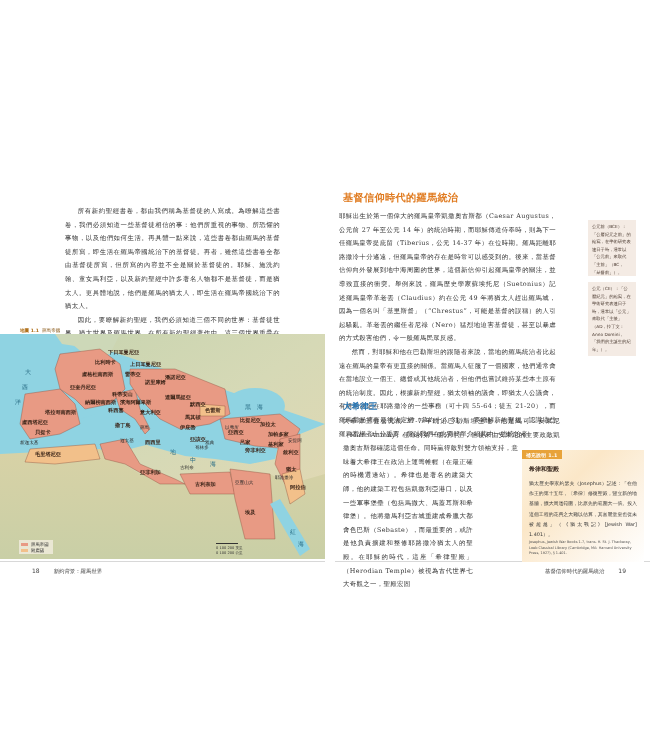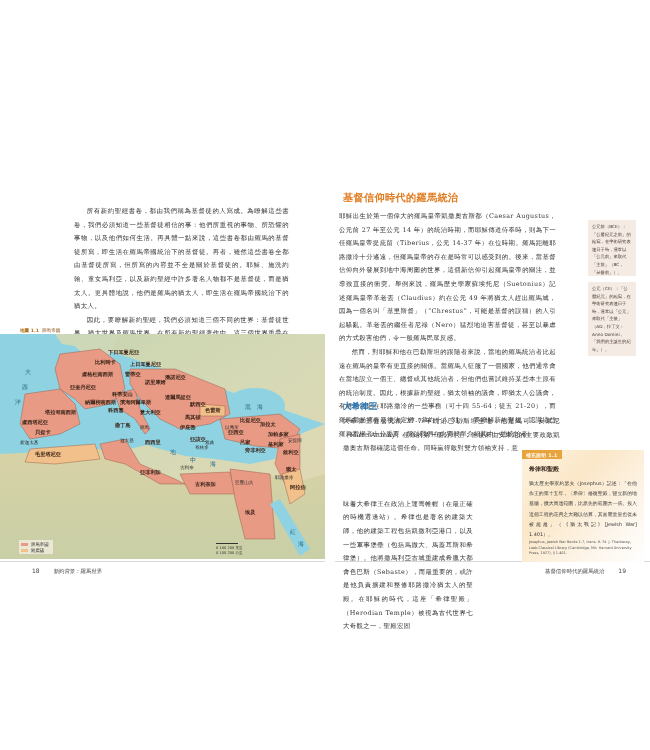--- a/index.html
+++ b/index.html
@@ -3,21 +3,21 @@
 <meta charset="utf-8">
 <style>
   html, body { margin:0; padding:0; background:#ffffff; }
   body { width:650px; height:750px; position:relative; overflow:hidden;
          font-family:"DejaVu Serif","Liberation Serif",serif; color:#2a2a2a; }
   .page-left { position:absolute; left:0; top:0; width:325px; height:750px; background:#fff; }
   .page-right { position:absolute; left:325px; top:0; width:325px; height:750px; background:#fff; }
   .body-text { position:absolute; font-size:6.4px; line-height:13.6px; text-align:justify; letter-spacing:0.35px; color:#333; }
   .body-text p { margin:0; text-indent:2em; }
   .body-text p.noindent { text-indent:0; }
-  .left-text { left:65px; top:205px; width:215px;margin-left:9px; }
+  .left-text { left:65px; top:205px; width:215px; }
   .map-caption { position:absolute; left:20px; top:328px; font-family:"DejaVu Sans",sans-serif; font-size:4.6px; color:#8a5a1a; }
   .map-caption .num { color:#b0701a; font-weight:bold; margin-right:3px; }
   .map { position:absolute; left:0; top:334px; width:325px; height:225px; overflow:hidden; }
   .map svg { display:block; }
   .region-label { font-family:"DejaVu Sans",sans-serif; font-size:5.2px; fill:#3a2418; font-weight:bold; }
   .sea-label { font-family:"DejaVu Sans",sans-serif; font-size:6px; fill:#2a6e86; }
   .city-label { font-family:"DejaVu Sans",sans-serif; font-size:4.6px; fill:#2a2a2a; }
   .legend { position:absolute; left:19px; top:540px; width:30px; background:rgba(240,235,220,0.85); padding:1px 2px;
             font-family:"DejaVu Sans",sans-serif; font-size:4.4px; color:#333; }
   .legend-row { display:flex; align-items:center; height:6px; }
@@ -31,21 +31,21 @@
   .folio-right .pn { margin-left:14px; font-size:6px; }
   .rule-left { position:absolute; left:0; top:561px; width:325px; height:1px; background:#d8d8d8; }
   .rule-right { position:absolute; left:335px; top:561px; width:315px; height:1px; background:#d8d8d8; }
 
   .section-title { position:absolute; left:343px; top:191px; font-family:"DejaVu Sans",sans-serif; font-weight:bold;
                    font-size:10.2px; color:#e07a1e; letter-spacing:0.3px; }
   .right-text1 { left:339px; top:210px; width:217px; }
   .sub-title { position:absolute; left:343px; top:401px; font-family:"DejaVu Sans",sans-serif; font-weight:bold;
                font-size:8.6px; color:#2a77b4; }
   .right-text2 { left:343px; top:415px; width:217px; }
-  .right-text2 .narrow { width:130px;margin-top:42px; }
+  .right-text2 .narrow { width:130px; }
 
   .sidenote { position:absolute; left:588px; width:48px; background:#f4ebe4; font-family:"DejaVu Sans",sans-serif;
               font-size:4.3px; line-height:7.6px; color:#4a3a30; padding:3px 4px; box-sizing:border-box; }
   .sidenote-1 { top:220px; height:56px; }
   .sidenote-2 { top:282px; height:74px; }
 
   .sidebar-box { position:absolute; left:522px; top:450px; width:122px; height:112px;
                  background:linear-gradient(135deg,#fdf3e0 0%,#fbe7c8 35%,#fdf6ec 75%,#ffffff 100%); }
   .sidebar-tag { position:absolute; left:522px; top:450px; background:#e8a33a; color:#fff; font-family:"DejaVu Sans",sans-serif;
                  font-weight:bold; font-size:4.8px; padding:1.5px 4px; letter-spacing:0.3px; }

